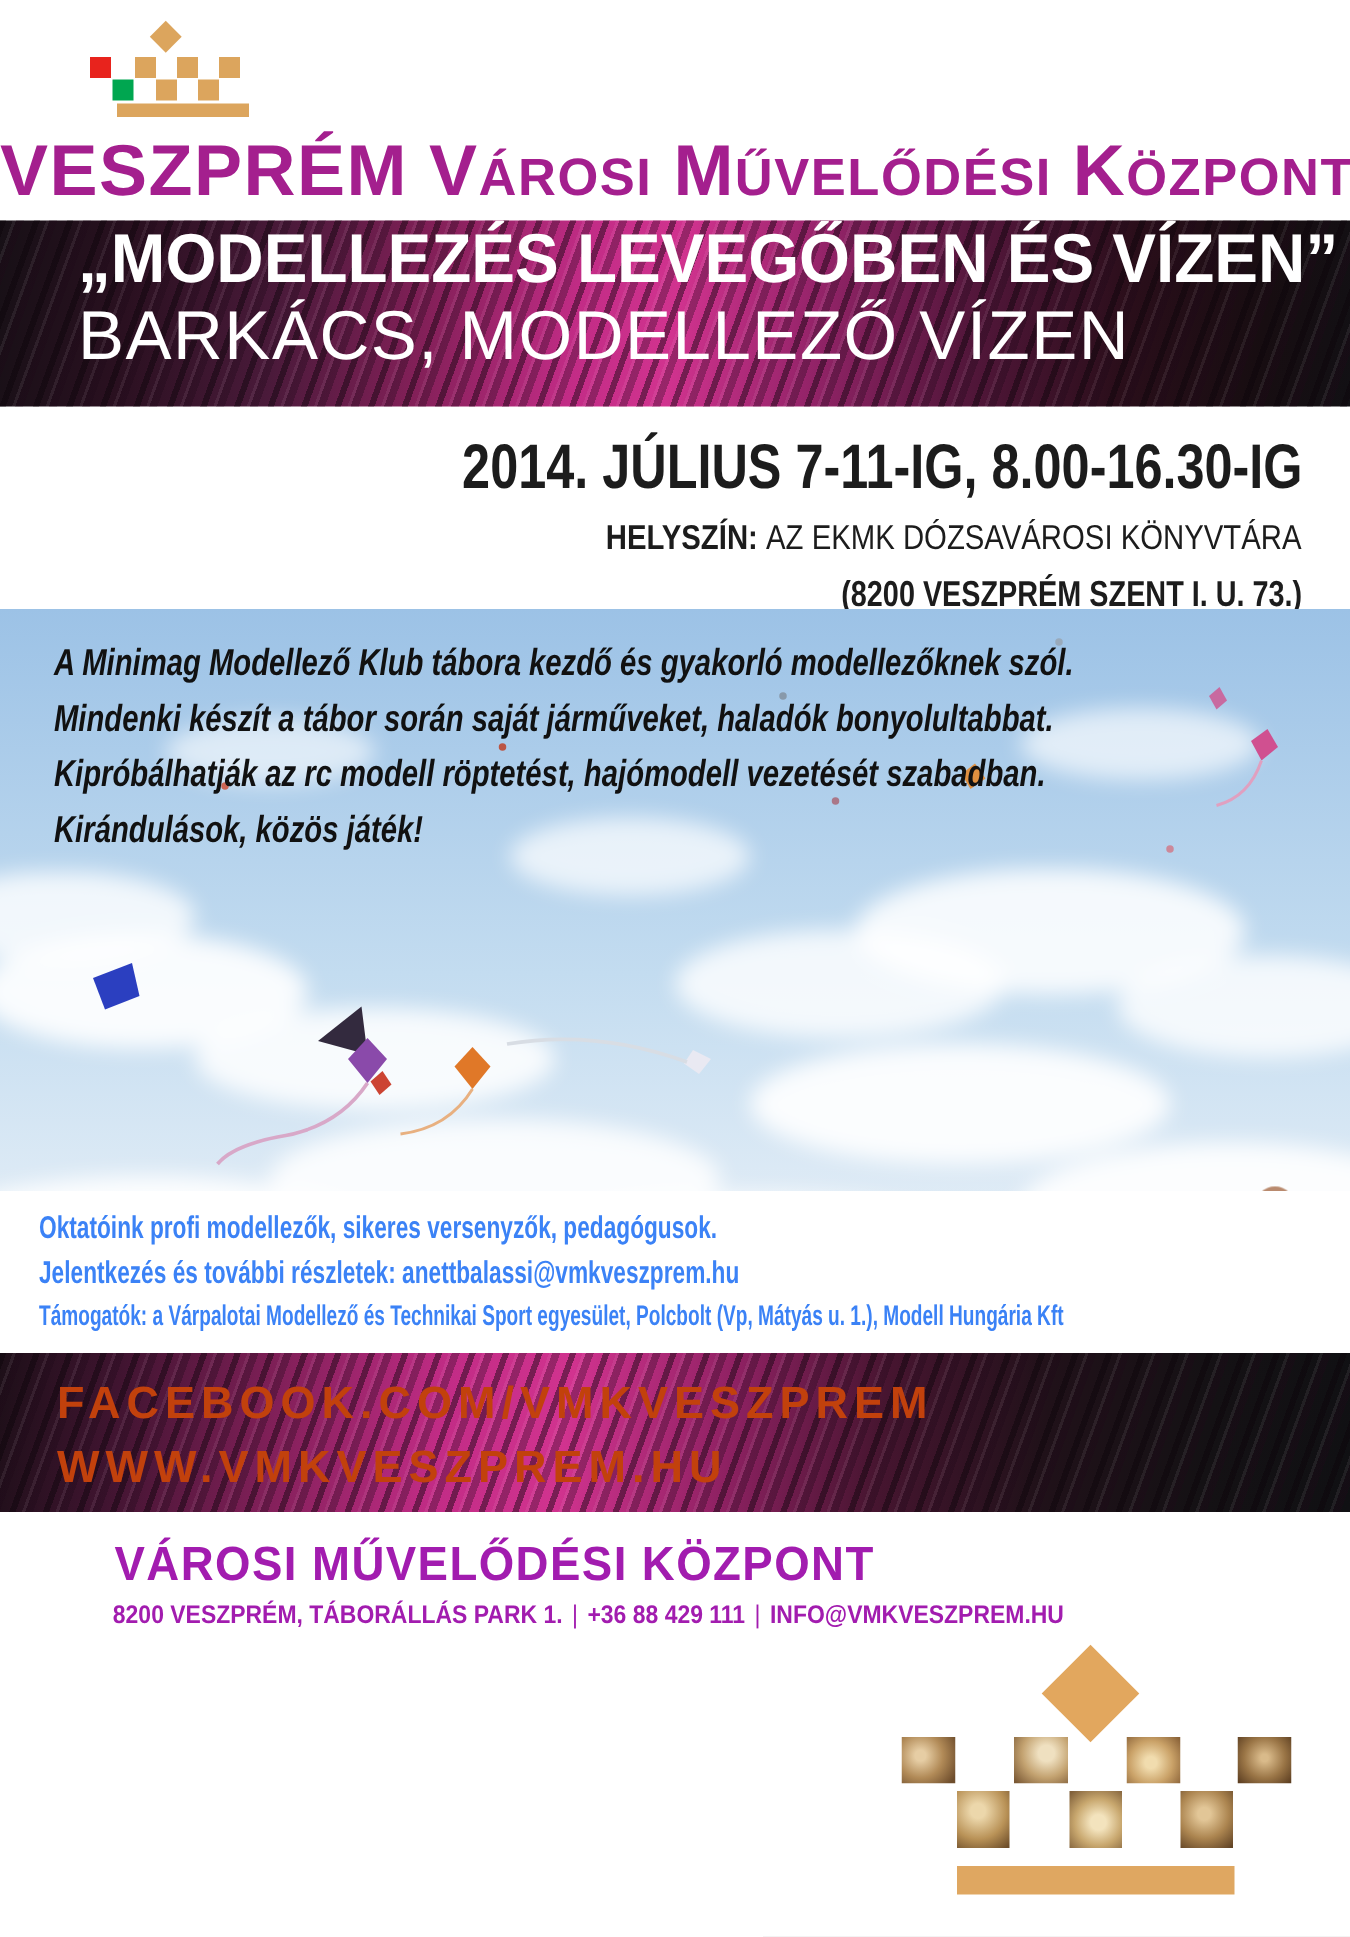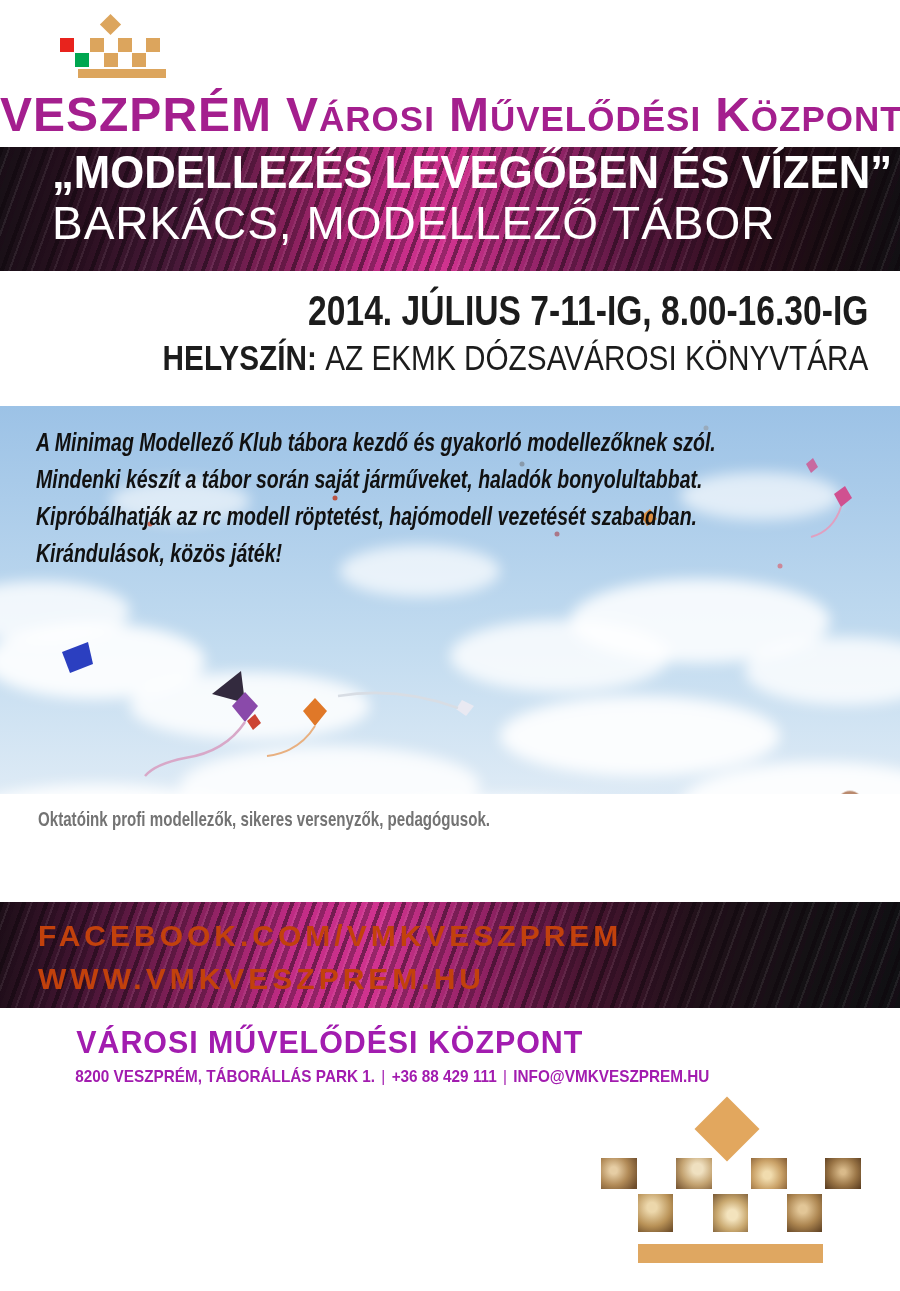--- a/index.html
+++ b/index.html
@@ -42,35 +42,35 @@
   }
   .title-banner{position:relative; height:124px; color:#fff; padding-left:52px; box-sizing:border-box;}
   .title-line1{margin:0; font-size:46px; font-weight:700; line-height:50px;}
   .title-line1 .sx{transform:scaleX(.95); transform-origin:left center;}
   .title-line2{margin:0; font-size:46px; font-weight:400; line-height:52px; letter-spacing:1px;}
 
   
   .date-block{height:135px; text-align:right; padding:14px 32px 0 0; box-sizing:border-box; color:#1c1c1c;}
   .date-line{font-size:42px; font-weight:700; line-height:52px;}
   .date-line .sx{transform:scaleX(.80); transform-origin:right center;}
-  .loc-line{font-size:35px; font-weight:700; line-height:42px;text-align:right;}
+  .loc-line{font-size:23px; font-weight:700; line-height:42px;text-align:right;}
   .loc-line .sx{transform:scaleX(.85); transform-origin:right center;}
   .loc-value{font-weight:400;}
   .addr-line{font-size:24px; font-weight:700; line-height:36px;}
   .addr-line .sx{transform:scaleX(.80); transform-origin:right center;}
 
   
   .photo{position:relative; height:388px; overflow:hidden; background:#bcd6ee;}
   .photo svg{position:absolute; left:0; top:0;}
   .intro{position:absolute; left:36px; top:18px; color:#111; }
   .intro-line{font-size:25px; font-weight:700; font-style:italic; line-height:37px;}
   .intro-line .sx{transform:scaleX(.78); transform-origin:left center;}
 
   
-  .info-block{height:108px; padding:10px 0 0 38px; box-sizing:border-box; color:#737373;}
+  .info-block{height:108px; padding:10px 0 0 26px; box-sizing:border-box; color:#3b82f6;}
   .info-line{font-size:21px; font-weight:700; line-height:30px;}
   .info-line .sx{transform:scaleX(.72); transform-origin:left center;}
   .info-line.small{font-size:19px; line-height:28px;}
   .info-line.small .sx{transform:scaleX(.67);}
 
   
   .links-banner{position:relative; height:106px; color:#c2410c; padding:12px 0 0 38px; box-sizing:border-box;}
   .links-banner .stripes2{
     position:absolute; inset:0;
     background-image:
@@ -124,26 +124,27 @@
       <div class="sq r2" style="left:74px"></div>
       <div class="base"></div>
     </div>
     <h1 class="logo-line">
       <span class="logo-lead">VESZPRÉM</span><span class="logo-word"><span class="logo-initial">V</span><span class="logo-rest">ÁROSI</span></span><span class="logo-word"><span class="logo-initial">M</span><span class="logo-rest">ŰVELŐDÉSI</span></span><span class="logo-word"><span class="logo-initial">K</span><span class="logo-rest">ÖZPONT</span></span>
     </h1>
   </header>
 
   <section class="title-banner stripes">
     <h2 class="title-line1"><span class="sx">„MODELLEZÉS LEVEGŐBEN ÉS VÍZEN”</span></h2>
-    <h3 class="title-line2"><span class="sx">BARKÁCS, MODELLEZŐ TÁBOR</span></h3>
+    <h3 class="title-line2"><span class="sx">BARKÁCS, MODELLEZŐ VÍZEN</span></h3>
   </section>
 
   <section class="date-block">
     <div class="date-line"><span class="sx">2014. JÚLIUS 7-11-IG, 8.00-16.30-IG</span></div>
     <div class="loc-line"><span class="sx"><span>HELYSZÍN:</span> <span class="loc-value">AZ EKMK DÓZSAVÁROSI KÖNYVTÁRA</span></span></div>
+    <div class="addr-line"><span class="sx">(8200 VESZPRÉM SZENT I. U. 73.)</span></div>
   </section>
 
   <figure class="photo" style="margin:0" role="img" aria-label="Napsütéses park: gyerekek és felnőttek sárkányt eregetnek egy zöld dombon, háttérben városi épületek és felhős kék ég">
     <svg width="900" height="540" viewBox="0 0 900 540">
       <defs>
         <linearGradient id="skyG" x1="0" y1="0" x2="0" y2="1">
           <stop offset="0" stop-color="#9cc2e6"></stop>
             <stop offset=".45" stop-color="#c3dcf0"></stop>
           <stop offset=".78" stop-color="#e4eef7"></stop>
             <stop offset="1" stop-color="#eef4f9"></stop>
@@ -306,20 +307,22 @@
     <div class="intro">
       <div class="intro-line"><span class="sx">A Minimag Modellező Klub tábora kezdő és gyakorló modellezőknek szól.</span></div>
       <div class="intro-line"><span class="sx">Mindenki készít a tábor során saját járműveket, haladók bonyolultabbat.</span></div>
       <div class="intro-line"><span class="sx">Kipróbálhatják az rc modell röptetést, hajómodell vezetését szabadban.</span></div>
       <div class="intro-line"><span class="sx">Kirándulások, közös játék!</span></div>
     </div>
   </figure>
 
   <section class="info-block">
     <div class="info-line"><span class="sx">Oktatóink profi modellezők, sikeres versenyzők, pedagógusok.</span></div>
+    <div class="info-line"><span class="sx">Jelentkezés és további részletek: anettbalassi@vmkveszprem.hu</span></div>
+    <div class="info-line small"><span class="sx">Támogatók: a Várpalotai Modellező és Technikai Sport egyesület, Polcbolt (Vp, Mátyás u. 1.), Modell Hungária Kft</span></div>
   </section>
 
   <section class="links-banner">
     <div class="stripes2"></div>
     <div class="link-line">FACEBOOK.COM/VMKVESZPREM</div>
     <div class="link-line">WWW.VMKVESZPREM.HU</div>
   </section>
 
   <footer class="footer">
     <div class="footer-text">

